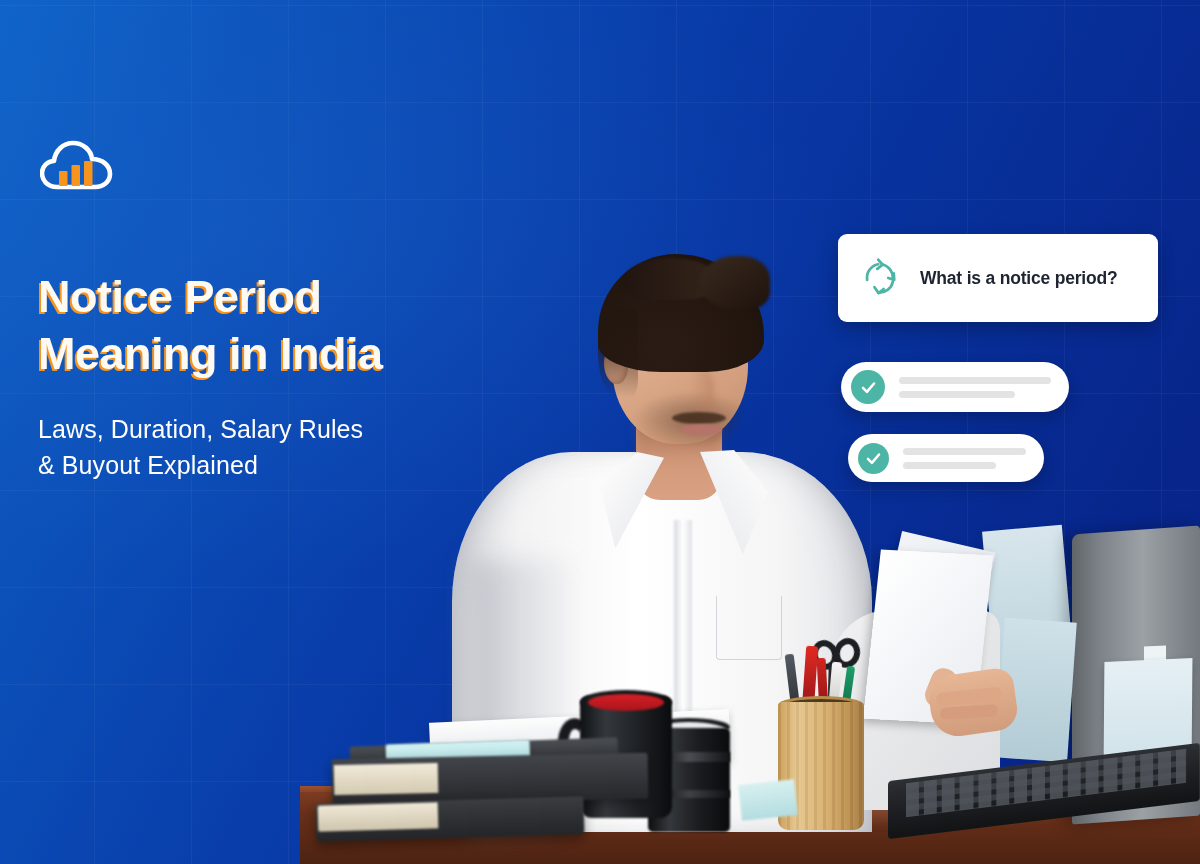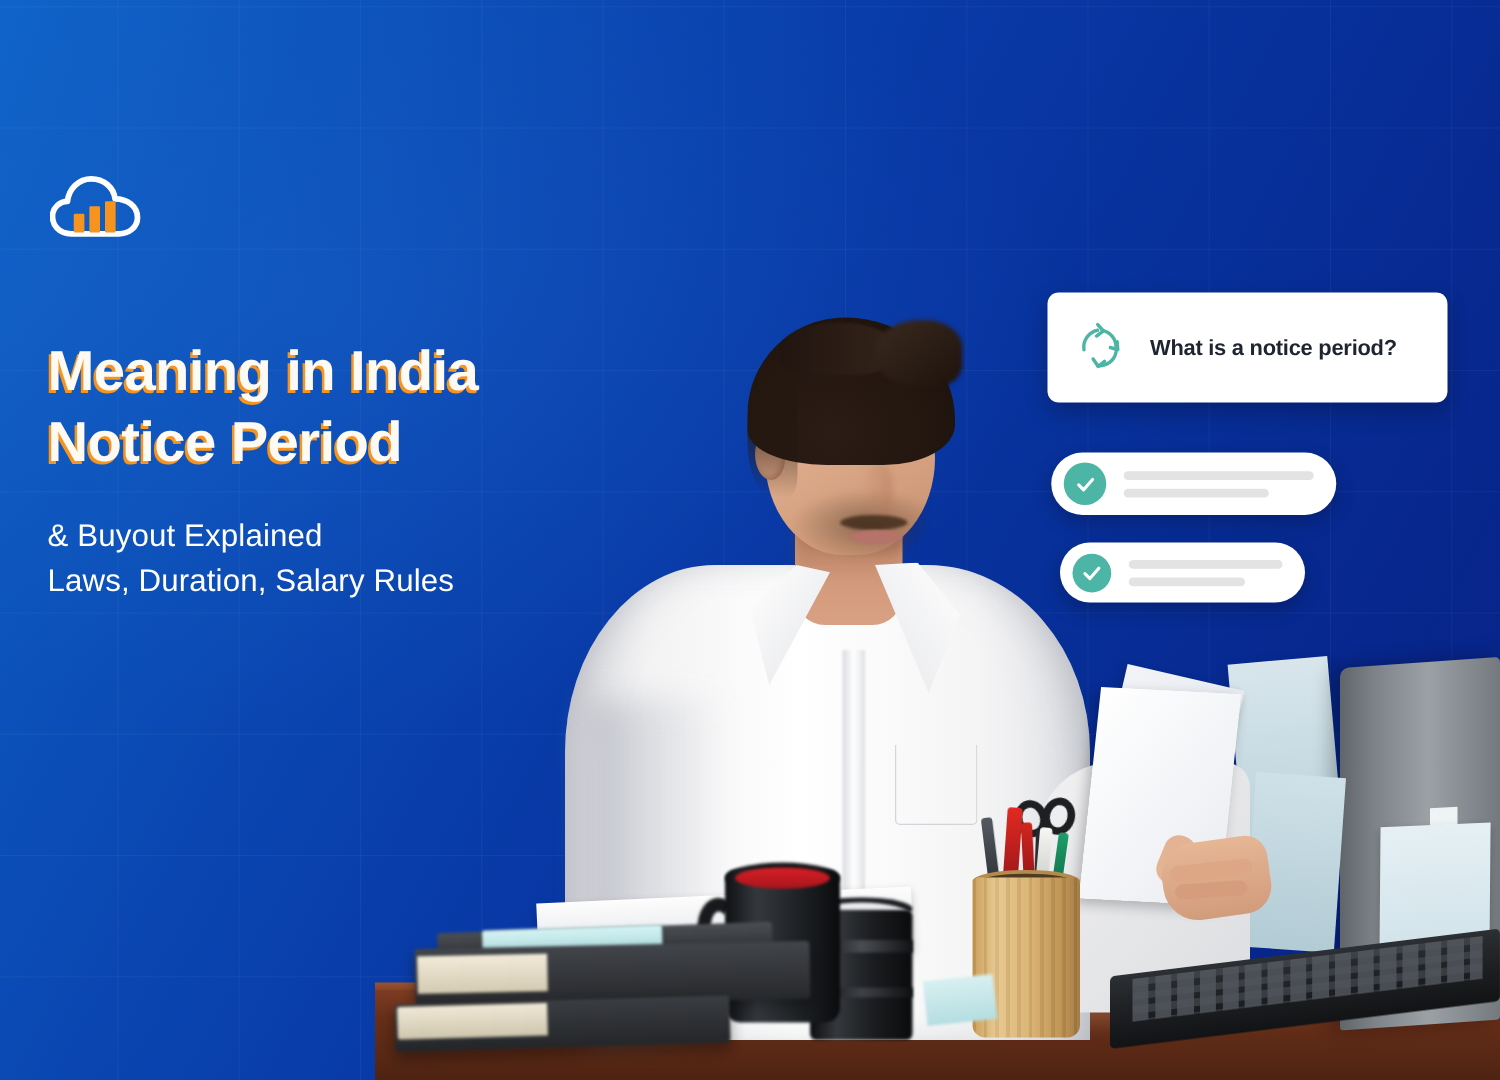--- a/index.html
+++ b/index.html
@@ -661,27 +661,27 @@
     <svg class="logo-mark" viewBox="0 0 74 54">
       <path d="M17 49 C7 49 2 42 2 35 C2 28 8 23 14 23 C15 13 23 5 33 5
                C43 5 51 12 52 21 C62 21 70 27 70 36 C70 44 63 49 55 49 Z" fill="none" stroke="#ffffff" stroke-width="4.6" stroke-linejoin="round"></path>
       <rect x="19" y="33" width="8.5" height="15" fill="#f7941e" rx="1"></rect>
       <rect x="31.5" y="27" width="8.5" height="21" fill="#f7941e" rx="1"></rect>
       <rect x="44" y="23" width="8.5" height="25" fill="#f7941e" rx="1"></rect>
     </svg>
   </div>
 
   <h1 class="headline">
+    <span class="hl-line">Notice Period</span>
     <span class="hl-line">Meaning in India</span>
-    <span class="hl-line">Notice Period</span>
   </h1>
 
   <p class="subhead">
+    <span class="sh-line">Laws, Duration, Salary Rules</span>
     <span class="sh-line">&amp; Buyout Explained</span>
-    <span class="sh-line">Laws, Duration, Salary Rules</span>
   </p>
 
   <div class="qa-stack">
 
     <div class="q-card">
       <svg class="q-icon" viewBox="0 0 48 48">
         <g fill="none" stroke="#4cb5a5" stroke-width="3" stroke-linecap="round">
           <path d="M10 26 A15 15 0 0 1 22 9"></path>
           <path d="M26 9 A15 15 0 0 1 38 24"></path>
           <path d="M38 28 A15 15 0 0 1 22 40"></path>

